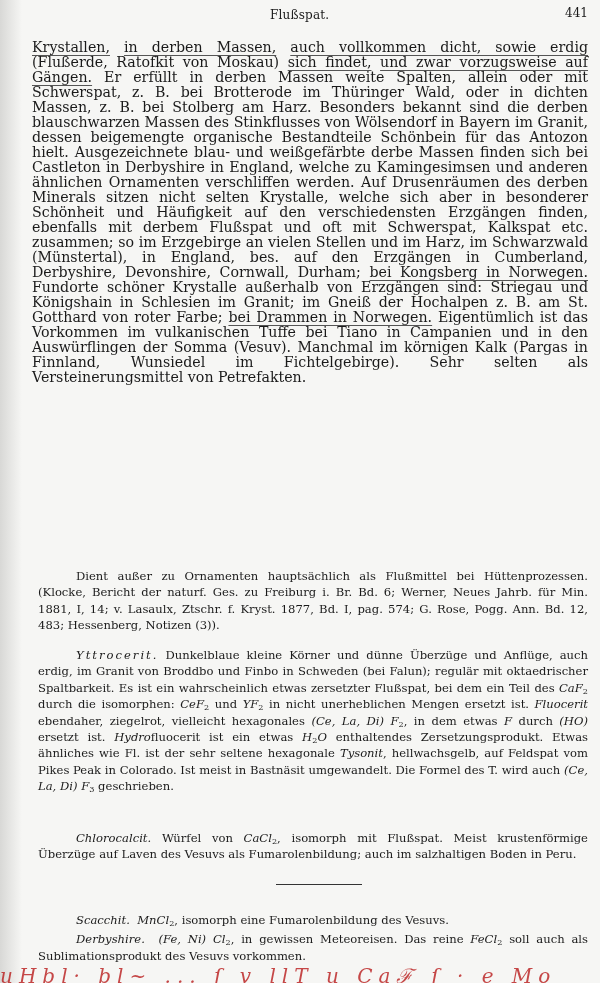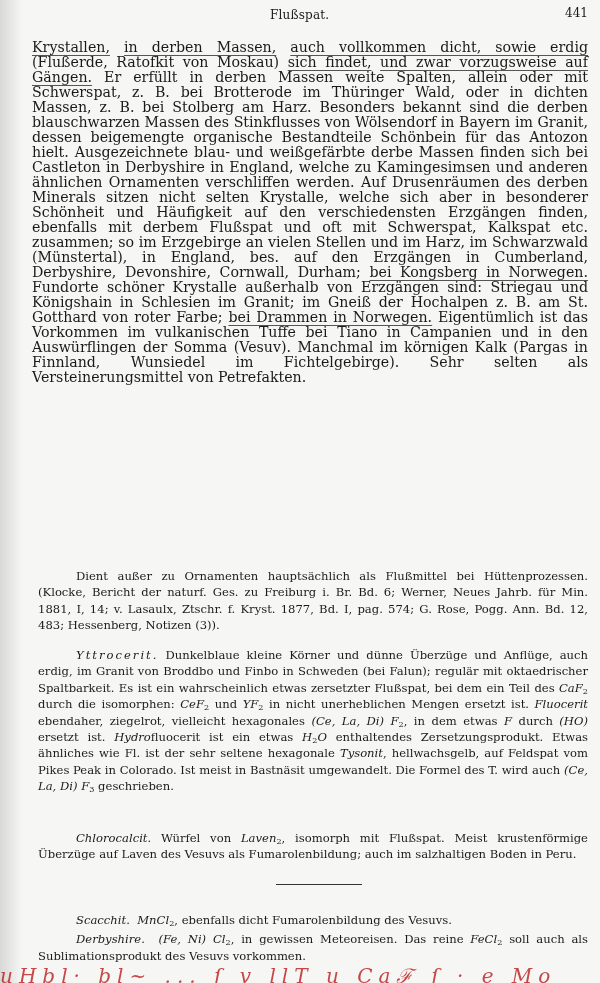--- a/index.html
+++ b/index.html
@@ -75,24 +75,24 @@
 
   <div class="small small-1">
     <p>Dient außer zu Ornamenten hauptsächlich als Flußmittel bei Hüttenprozessen. (Klocke, Bericht der naturf. Ges. zu Freiburg i. Br. Bd. 6; Werner, Neues Jahrb. für Min. 1881, I, 14; v. Lasaulx, Ztschr. f. Kryst. 1877, Bd. I, pag. 574; G. Rose, Pogg. Ann. Bd. 12, 483; Hessenberg, Notizen (3)).</p>
   </div>
 
   <div class="small small-2">
     <p><em class="spaced">Yttrocerit.</em><span> Dunkelblaue kleine Körner und dünne Überzüge und Anflüge, auch erdig, im Granit von Broddbo und Finbo in Schweden (bei Falun); regulär mit oktaedrischer Spaltbarkeit. Es ist ein wahrscheinlich etwas zersetzter Flußspat, bei dem ein Teil des </span><em>CaF</em><sub>2</sub><span> durch die isomorphen: </span><em>CeF</em><sub>2</sub><span> und </span><em>YF</em><sub>2</sub><span> in nicht unerheb­lichen Mengen ersetzt ist. </span><em>Fluocerit</em><span> ebendaher, ziegelrot, vielleicht hexagonales </span><em>(Ce, La, Di) F</em><sub>2</sub><span>, in dem etwas </span><em>F</em><span> durch </span><em>(HO)</em><span> ersetzt ist. </span><em>Hydro</em><span>fluocerit ist ein etwas </span><em>H</em><sub>2</sub><em>O</em><span> enthaltendes Zersetzungsprodukt. Etwas ähnliches wie Fl. ist der sehr seltene hexagonale </span><em>Tysonit</em><span>, hellwachsgelb, auf Feldspat vom Pikes Peak in Colorado. Ist meist in Bastnäsit umgewandelt. Die Formel des T. wird auch </span><em>(Ce, La, Di) F</em><sub>3</sub><span> geschrieben.</span></p>
   </div>
 
   <div class="small small-3">
-    <p><em>Chlorocalcit.</em><span> Würfel von </span><em>Laven</em><sub>2</sub><span>, isomorph mit Flußspat. Meist krustenförmige Überzüge auf Laven des Vesuvs als Fumarolenbildung; auch im salzhaltigen Boden in Peru.</span></p>
+    <p><em>Chlorocalcit.</em><span> Würfel von </span><em>CaCl</em><sub>2</sub><span>, isomorph mit Flußspat. Meist krustenförmige Überzüge auf Laven des Vesuvs als Fumarolenbildung; auch im salzhaltigen Boden in Peru.</span></p>
   </div>
 
   <div class="rule"></div>
 
   <div class="small small-4">
-    <p><em>Scacchit.</em>&nbsp; <em>MnCl</em><sub>2</sub><span>, ebenfalls dicht Fumarolenbildung des Vesuvs.</span></p>
+    <p><em>Scacchit.</em>&nbsp; <em>MnCl</em><sub>2</sub><span>, isomorph eine Fumarolenbildung des Vesuvs.</span></p>
     <p style="margin-top:3px;"><em>Derbyshire.</em>&nbsp; <em>(Fe, Ni) Cl</em><sub>2</sub><span>, in gewissen Meteoreisen. Das reine </span><em>FeCl</em><sub>2</sub><span> soll auch als Sublimationsprodukt des Vesuvs vorkommen.</span></p>
   </div>
 
   <div class="handwriting">uHbl· bl~  ...  ſ v llT  u Caℱ  ſ · e Mo</div>
 </div>
 
 </body></html>

